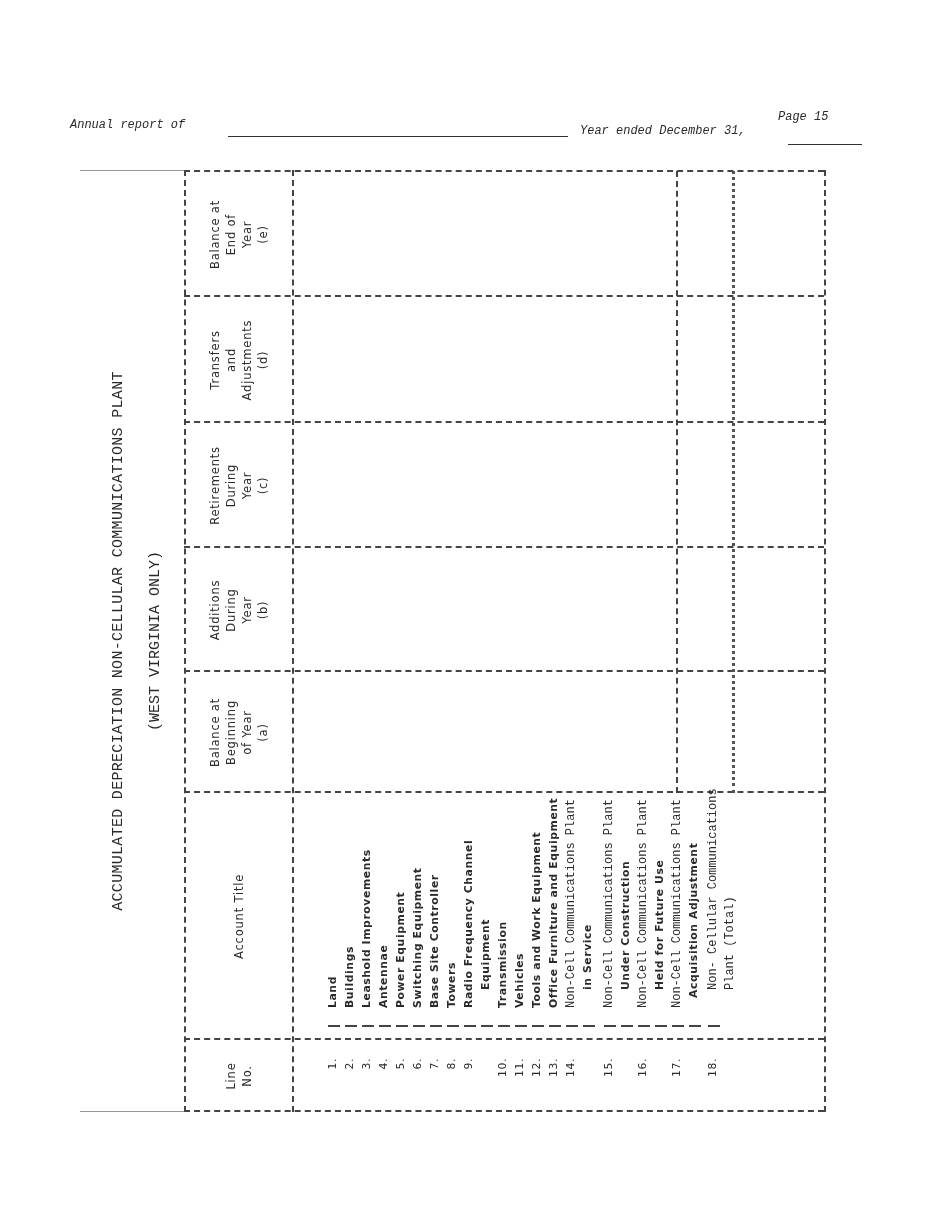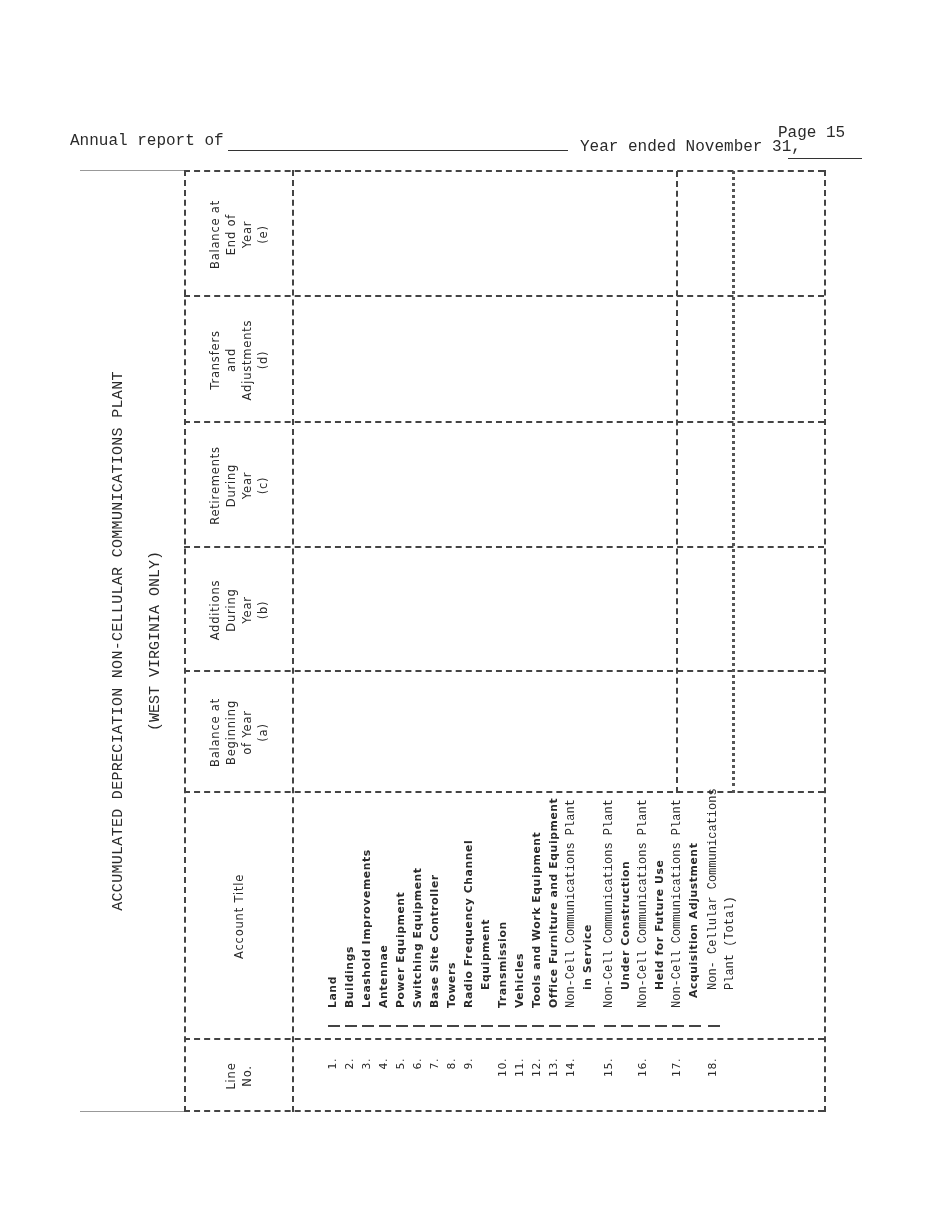--- a/index.html
+++ b/index.html
@@ -1,21 +1,21 @@
 <!DOCTYPE html>
 <html><head>
 <meta charset="utf-8">
 <style>
   html, body { margin:0; padding:0; background:#fff; }
   body { width:950px; height:1230px; position:relative; overflow:hidden; color:#2a2a2a; }
   .mono { font-family: "Liberation Mono", "DejaVu Sans Mono", monospace; }
   .sans { font-family: "DejaVu Sans", "Liberation Sans", sans-serif; }
   .serifm { font-family: "Liberation Mono", monospace; }
 
-  .top-line { position:absolute; top:128px; left:70px; width:800px; height:40px; font-size:16px; }
+  .top-line { position:absolute; top:114px; left:70px; width:800px; height:40px; font-size:12px;font-style:italic; }
   .top-line .lbl { position:absolute; white-space:nowrap; }
   .top-line .rule { position:absolute; border-bottom:1px solid #333; }
 
   .land { position:absolute; left:80px; top:1112px; width:942px; height:745px;
           transform-origin:0 0; transform:rotate(-90deg); }
   .band-title { position:absolute; left:0; top:0; width:942px; height:105px;
                 border-left:1px solid #999; border-right:1px solid #999; box-sizing:border-box; }
   .band-title .t1 { position:absolute; top:30px; width:100%; text-align:center; font-size:15px; letter-spacing:0.3px; }
   .band-title .t2 { position:absolute; top:67px; width:100%; text-align:center; font-size:15px; }
 
@@ -33,21 +33,21 @@
   .row .title.indent { left:114px; }
   .row .title.indent2 { left:122px; }
   .row .bar { position:absolute; left:85px; top:2px; height:12px; border-left:2px solid #444; }
 </style>
 </head>
 <body>
 
 <div class="top-line mono">
   <span class="lbl" style="left:0;top:4px;">Annual report of</span>
   <span class="rule" style="left:158px;top:22px;width:340px;"></span>
-  <span class="lbl" style="left:510px;top:10px;">Year ended November 31,</span>
+  <span class="lbl" style="left:510px;top:10px;">Year ended December 31,</span>
   <span class="rule" style="left:718px;top:30px;width:74px;"></span>
   <span class="lbl" style="left:708px;top:-4px;text-align:center;">Page 15</span>
 </div>
 
 <div class="land">
 
   <div class="band-title serifm">
     <div class="t1">ACCUMULATED DEPRECIATION NON-CELLULAR COMMUNICATIONS PLANT</div>
     <div class="t2">(WEST VIRGINIA ONLY)</div>
   </div>

